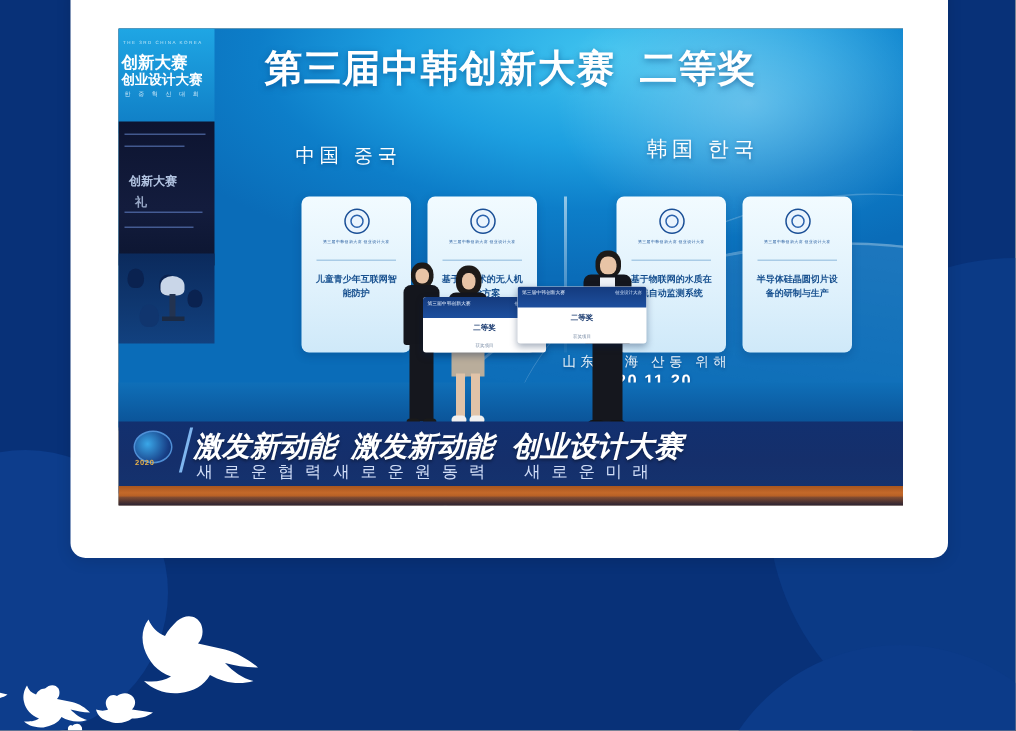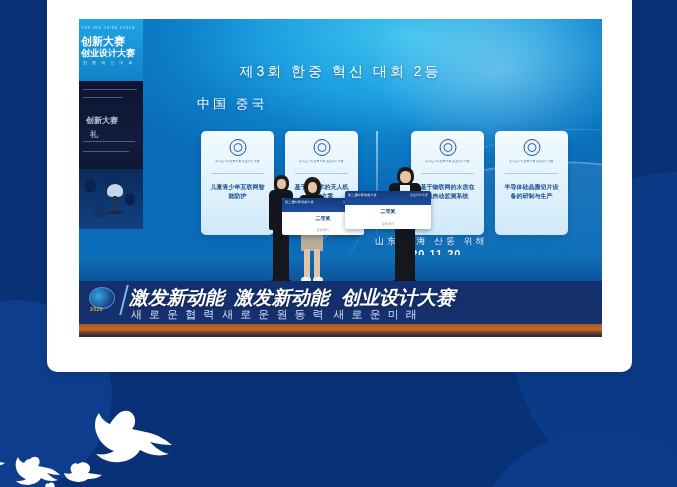--- a/index.html
+++ b/index.html
@@ -276,21 +276,21 @@
     text-shadow:0 1px 2px rgba(0,0,0,.35);
   }
   #banner-cn .g2 { margin-left:10px; }
   #banner-cn .g3 { margin-left:12px; }
   #banner-kr {
     left:52px; top:288px; width:470px;
     font-size:11px; color:#dbe7ff; letter-spacing:2px; white-space:nowrap;
     opacity:.95;
   }
   #banner-kr .k2 { margin-left:6px; }
-  #banner-kr .k3 { margin-left:8px; }
+  #banner-kr .k3 { margin-left:24px; }
   #woodfloor {
     left:0; top:305px; width:523px; height:13px;
     background:linear-gradient(180deg,#a8561f 0%, #c4692a 35%, #8e4518 100%);
   }
   #woodfloor-shade {
     left:0; top:312px; width:523px; height:6px;
     background:linear-gradient(180deg,rgba(20,40,90,.25),rgba(10,25,60,.75));
   }
 </style>
 </head>
@@ -358,22 +358,25 @@
       <div class="head" style="left:46px; top:24px; width:10px; height:12px;"></div>
       <div class="head" style="left:14px; top:34px; width:13px; height:15px; background:#10356e;"></div>
     </div>
 
     <div class="ph" id="spotlight">
       <div style="position:absolute;left:0;top:0;width:16px;height:13px;border-radius:50% 50% 30% 30%;background:#c9d6e8;"></div>
       <div style="position:absolute;left:6px;top:12px;width:4px;height:16px;background:#233350;"></div>
       <div style="position:absolute;left:1px;top:27px;width:15px;height:3px;background:#1b2a44;"></div>
     </div>
 
-    <div class="ph" id="title-sub">제3회 한중 혁신 대회  2등</div>
+    <div class="ph" id="title-main">
+      <span>第三届中韩创新大赛</span><span class="award">二等奖</span>
+    </div>
     <div class="ph" id="label-cn">中国 중국</div>
+    <div class="ph" id="label-kr">韩国 한국</div>
 
     <div class="ph panel" id="panel-1">
       <div class="seal"></div>
       <div class="seal-cap">第三届中韩创新大赛
 创业设计大赛</div>
       <div class="rule"></div>
       <div class="ptitle">儿童青少年互联网智能防护</div>
     </div>
     <div class="ph panel" id="panel-2">
       <div class="seal"></div>

